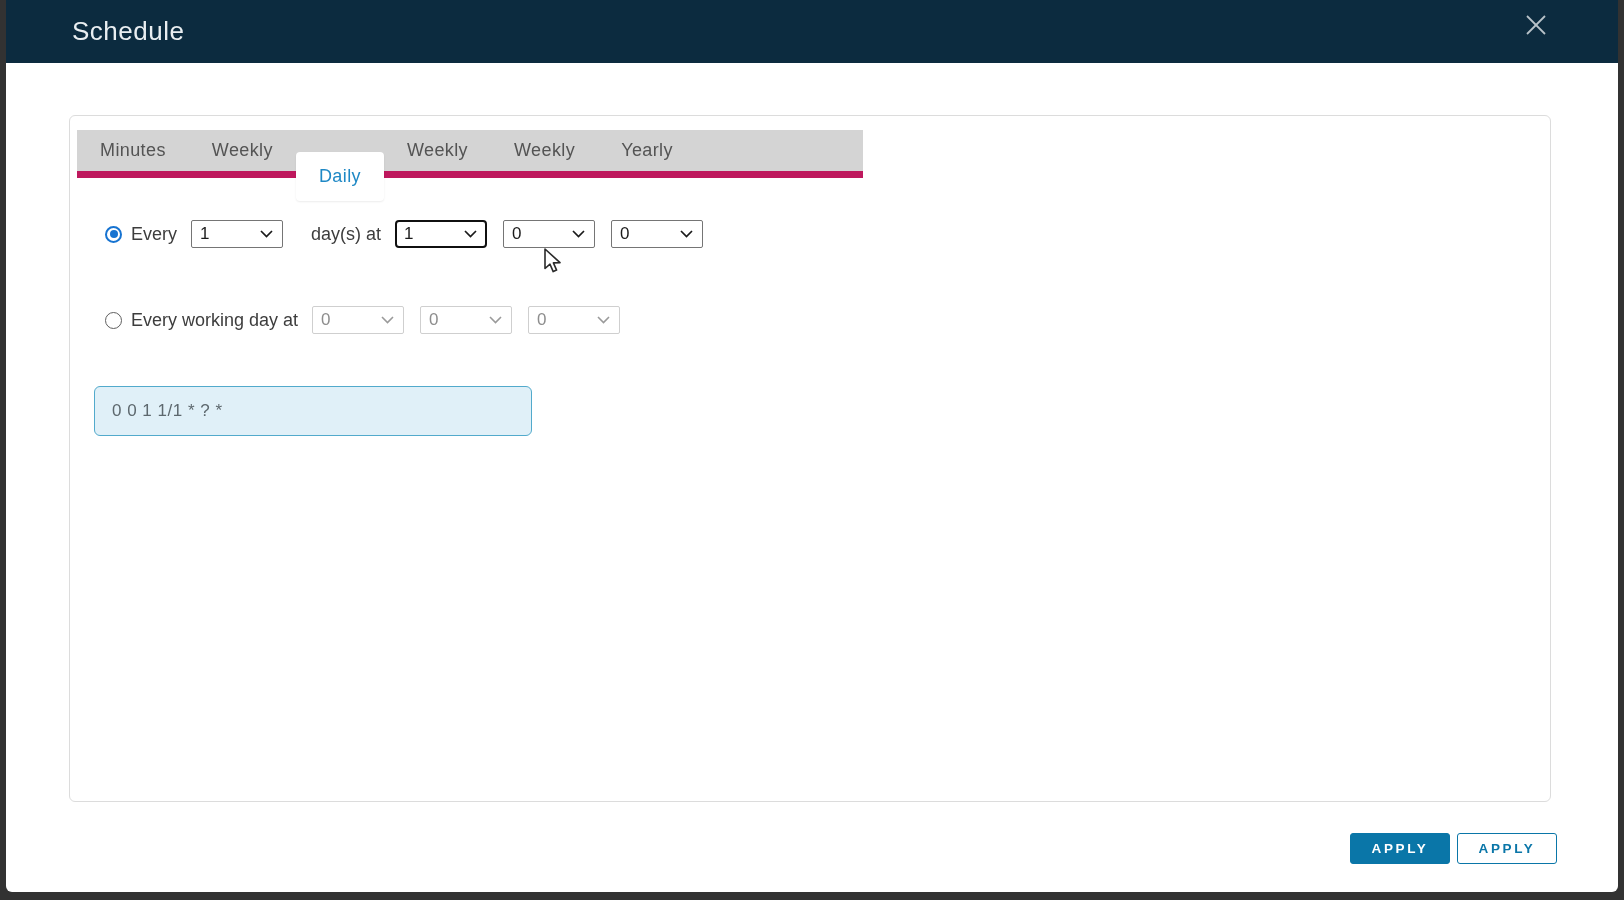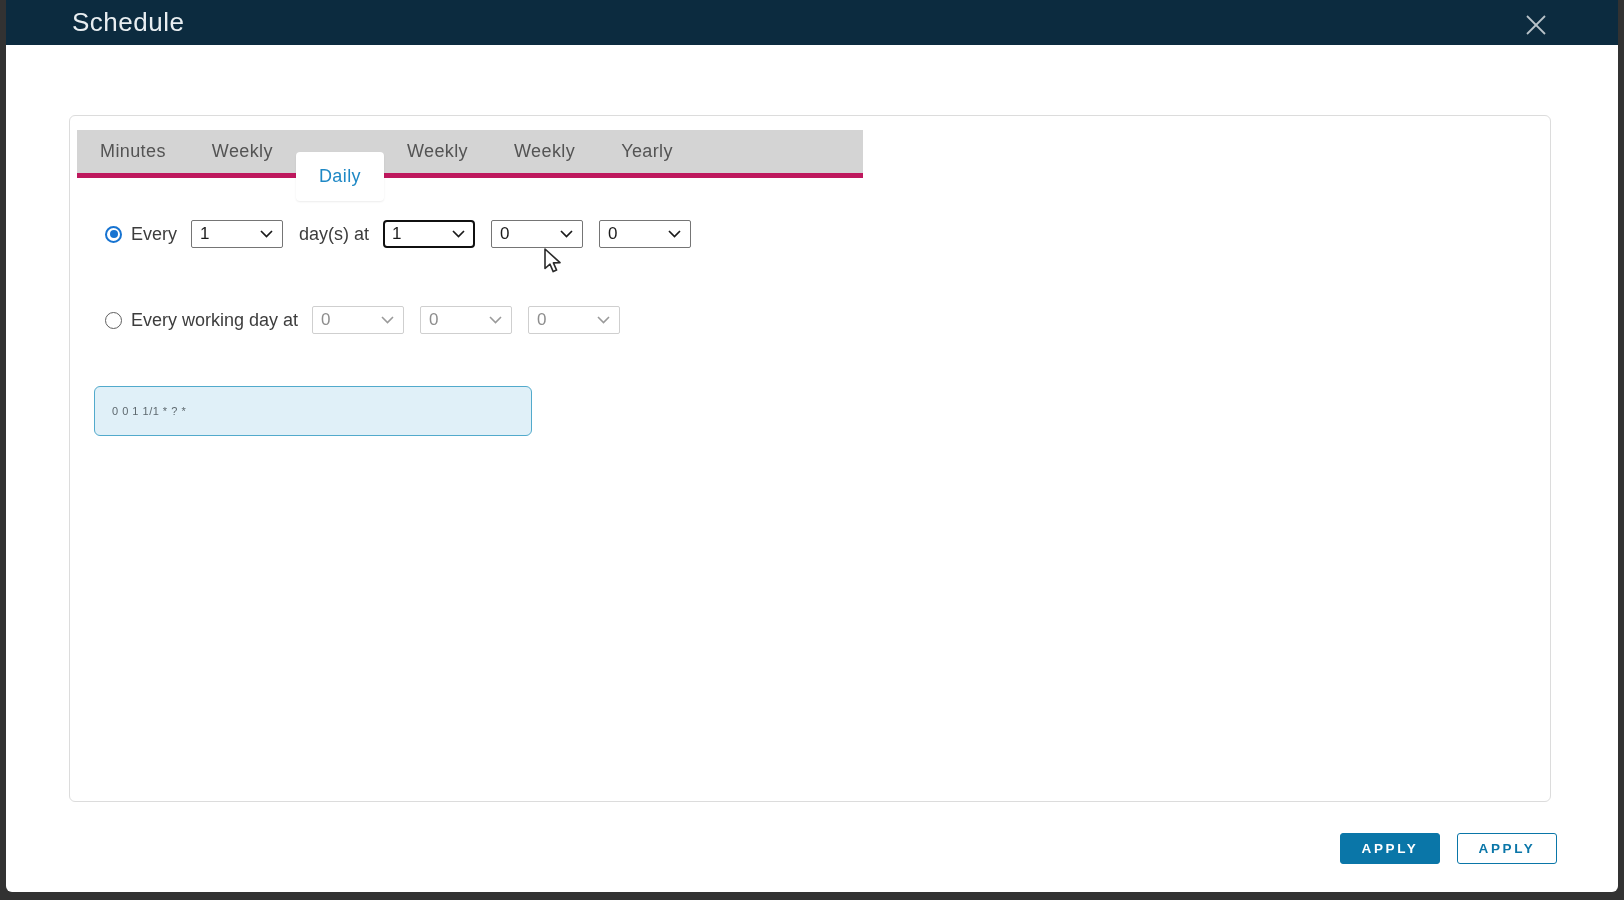--- a/index.html
+++ b/index.html
@@ -15,21 +15,21 @@
     position: absolute;
     left: 6px; top: 0; width: 1612px; height: 892px;
     background: #ffffff;
     border-bottom-left-radius: 6px;
     border-bottom-right-radius: 6px;
   }
 
   
   .modal-header {
     position: absolute;
-    left: 0; top: 0; right: 0; height: 45px;
+    left: 0; top: 0; right: 0; height: 63px;
     background: #0c2b3f;
     display: flex; align-items: center;
   }
   .modal-title {
     margin-left: 66px;
     font-size: 26px;
     font-weight: 400;
     letter-spacing: 0.5px;
     color: #e9eef1;
   }
@@ -50,21 +50,21 @@
     border-radius: 6px;
     background: #ffffff;
   }
 
   
   .tabbar {
     position: absolute;
     left: 7px; top: 14px;
     width: 786px; height: 48px;
     background: #d4d4d4;
-    border-bottom: 5px solid #be185d;
+    border-bottom: 7px solid #be185d;
     display: flex;
     align-items: stretch;
   }
   .tab {
     padding: 0 23px;
     display: flex; align-items: center;
     font-size: 18px;
     letter-spacing: 0.4px;
     color: #545454;
     cursor: pointer;
@@ -145,30 +145,30 @@
   
   .cron-box {
     position: absolute;
     left: 24px; top: 270px;
     width: 438px; height: 50px;
     background: #e0f0f8;
     border: 1px solid #52aacc;
     border-radius: 6px;
     display: flex; align-items: center;
     padding-left: 17px;
-    font-size: 11px;
+    font-size: 17px;
     letter-spacing: 0.5px;
     color: #5d686e;
   }
 
   
   .footer {
     position: absolute;
     top: 833px; right: 61px;
-    display: flex; gap: 17px;
+    display: flex; gap: 7px;
   }
   .btn {
     height: 31px;
     min-width: 100px;
     padding: 0 18px;
     border-radius: 3px;
     display: flex; align-items: center; justify-content: center;
     font-size: 13.5px;
     font-weight: 700;
     letter-spacing: 2.6px;
@@ -216,21 +216,21 @@
       <span class="radio checked"></span>
       <span class="row-label">Every</span>
       <div class="select">
         <span>1</span>
         <span class="chev">
           <svg width="13" height="8" viewBox="0 0 13 8">
               <path d="M1 1 L6.5 6.5 L12 1" stroke="#1a1a1a" stroke-width="1.7" fill="none"></path>
             </svg>
         </span>
       </div>
-      <span class="row-label" style="margin-left:0">day(s) at</span>
+      <span class="row-label" style="margin-left:12px">day(s) at</span>
       <div class="select focused">
         <span>1</span>
         <span class="chev">
           <svg width="13" height="8" viewBox="0 0 13 8">
               <path d="M1 1 L6.5 6.5 L12 1" stroke="#1a1a1a" stroke-width="1.7" fill="none"></path>
             </svg>
         </span>
       </div>
       <div class="select">
         <span>0</span>

